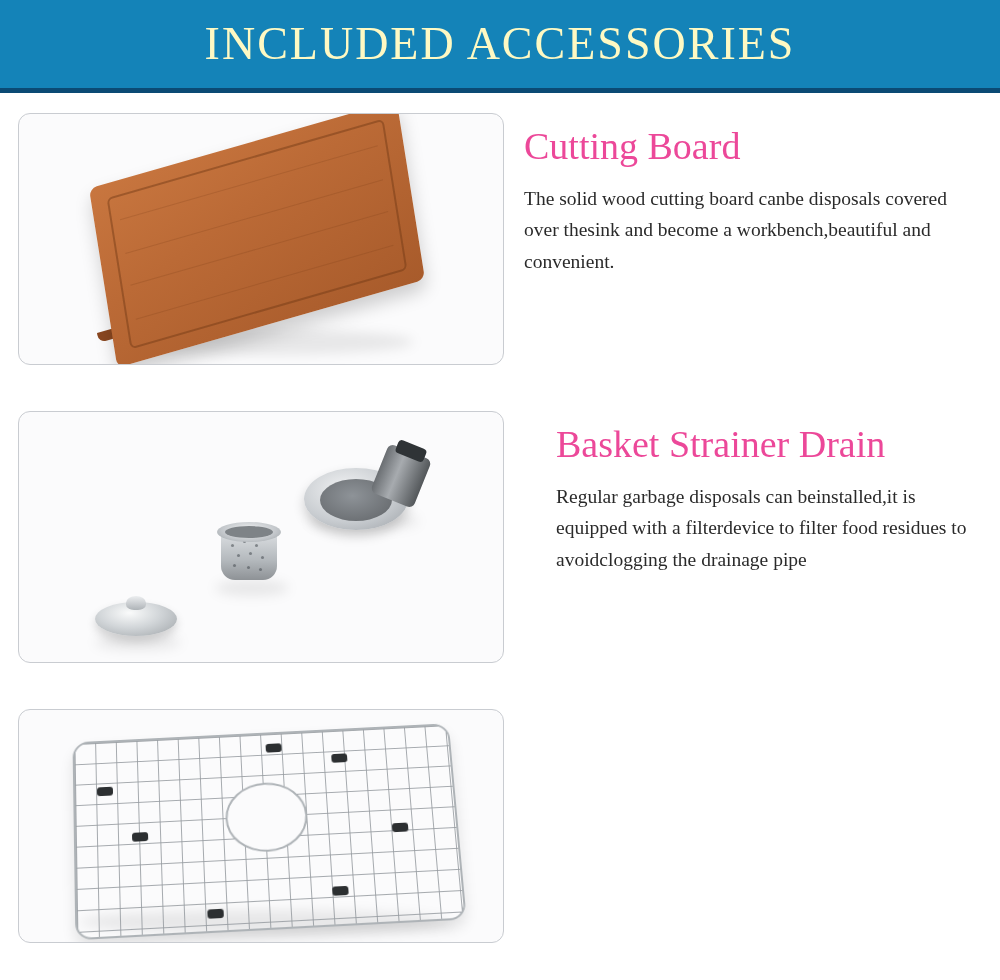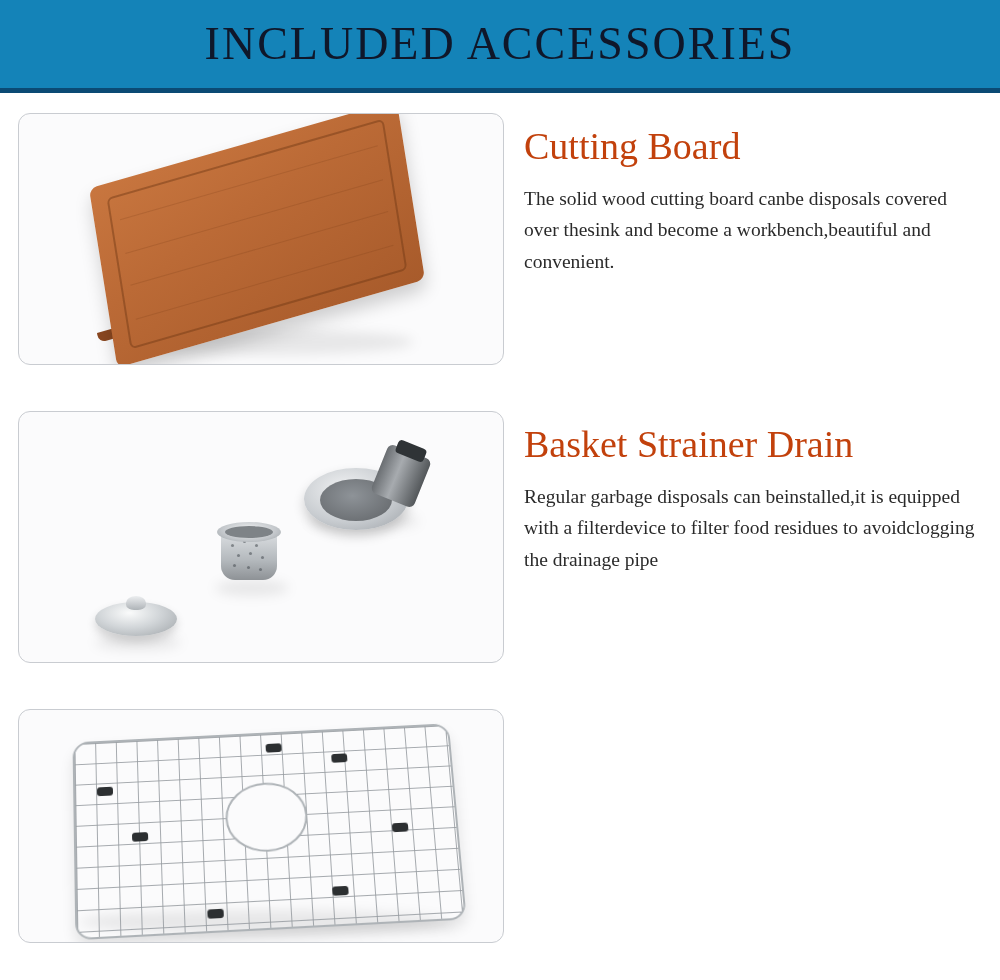--- a/index.html
+++ b/index.html
@@ -19,21 +19,21 @@
   .banner {
     width: 1000px;
     height: 88px;
     background: #1483b8;
     display: flex;
     align-items: center;
     justify-content: center;
     position: relative;
   }
   .banner-title {
-    color: #0f172a;
+    color: #fef9c3;
     font-family: "Liberation Serif", serif;
     font-size: 46px;
     letter-spacing: 2px;
     font-weight: 400;
     text-align: right;
     line-height: 1;
   }
   .banner-underline {
     width: 1000px;
     height: 5px;
@@ -45,21 +45,21 @@
     padding: 0;
   }
   .row {
     display: flex;
     align-items: flex-start;
     padding: 0 18px 0 18px;
     box-sizing: border-box;
     width: 1000px;
   }
   .row-1 { margin-top: 20px; }
-  .row-2 { margin-top: 46px; }
+  .row-2 { margin-top: 46px; gap: 32px; }
   .row-3 { margin-top: 46px; }
 
   .photo {
     width: 484px;
     height: 250px;
     border: 1px solid #c9ccd1;
     border-radius: 12px;
     background: #fbfbfc;
     position: relative;
     overflow: hidden;
@@ -68,21 +68,21 @@
   .photo-2 { height: 250px; }
   .photo-3 { height: 232px; }
 
   .text-col {
     flex: 1 1 auto;
     padding-left: 20px;
     padding-top: 14px;
     box-sizing: border-box;
   }
   .acc-title {
-    color: #c2410c;
+    color: #ec4899;
     font-family: "Liberation Serif", serif;
     font-size: 38px;
     line-height: 1.05;
     margin: 0 0 16px 0;
     font-weight: 400;
     white-space: nowrap;
   }
   .acc-desc {
     color: #2a2a2a;
     font-family: "Liberation Serif", serif;

